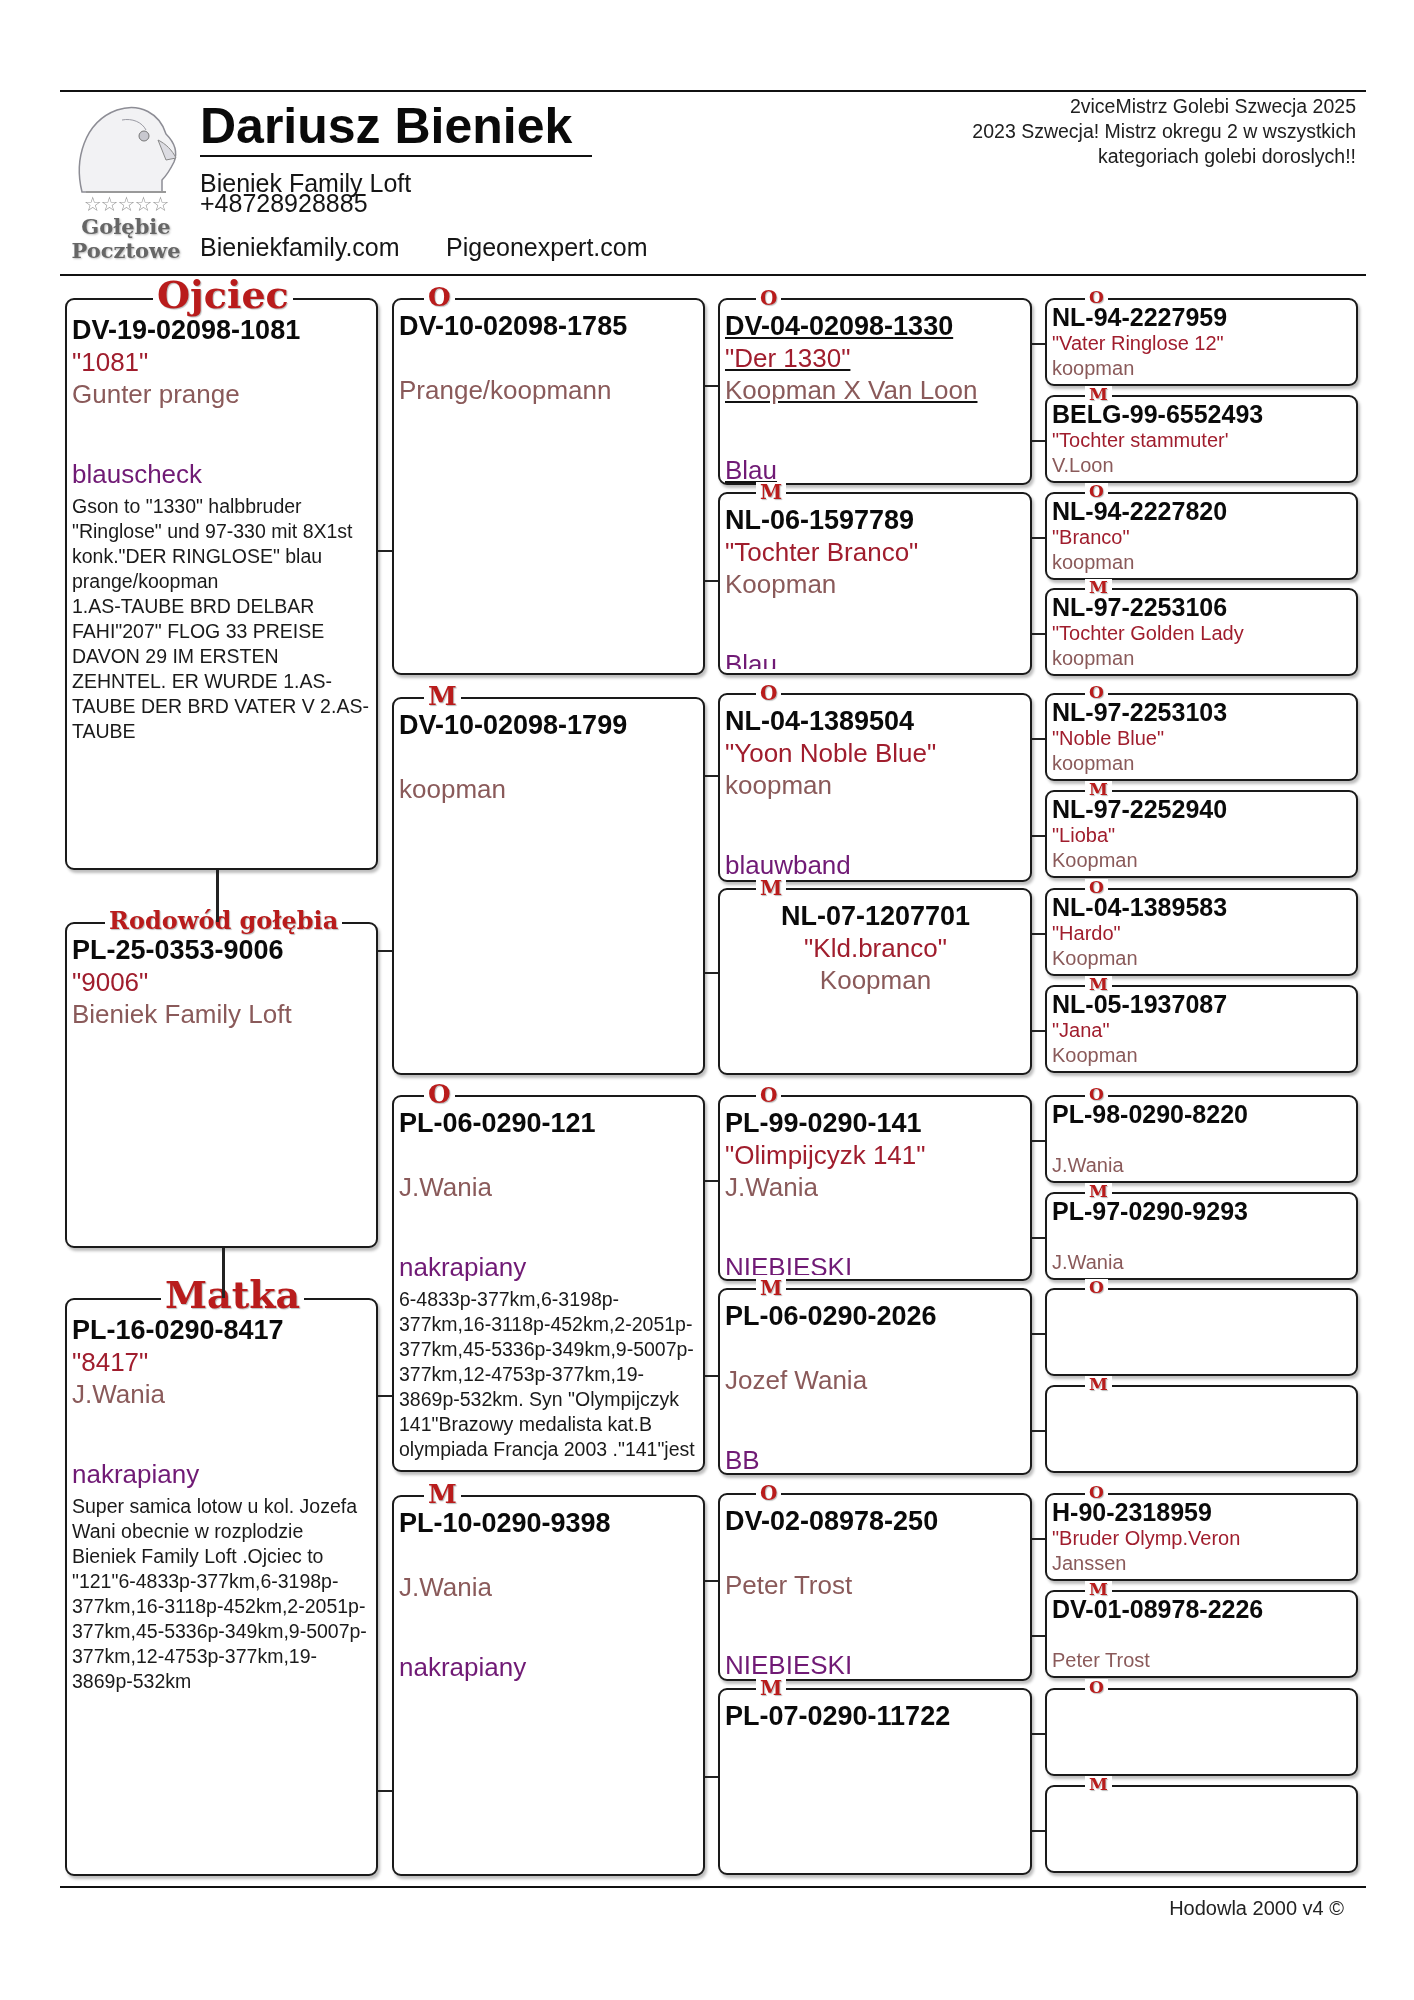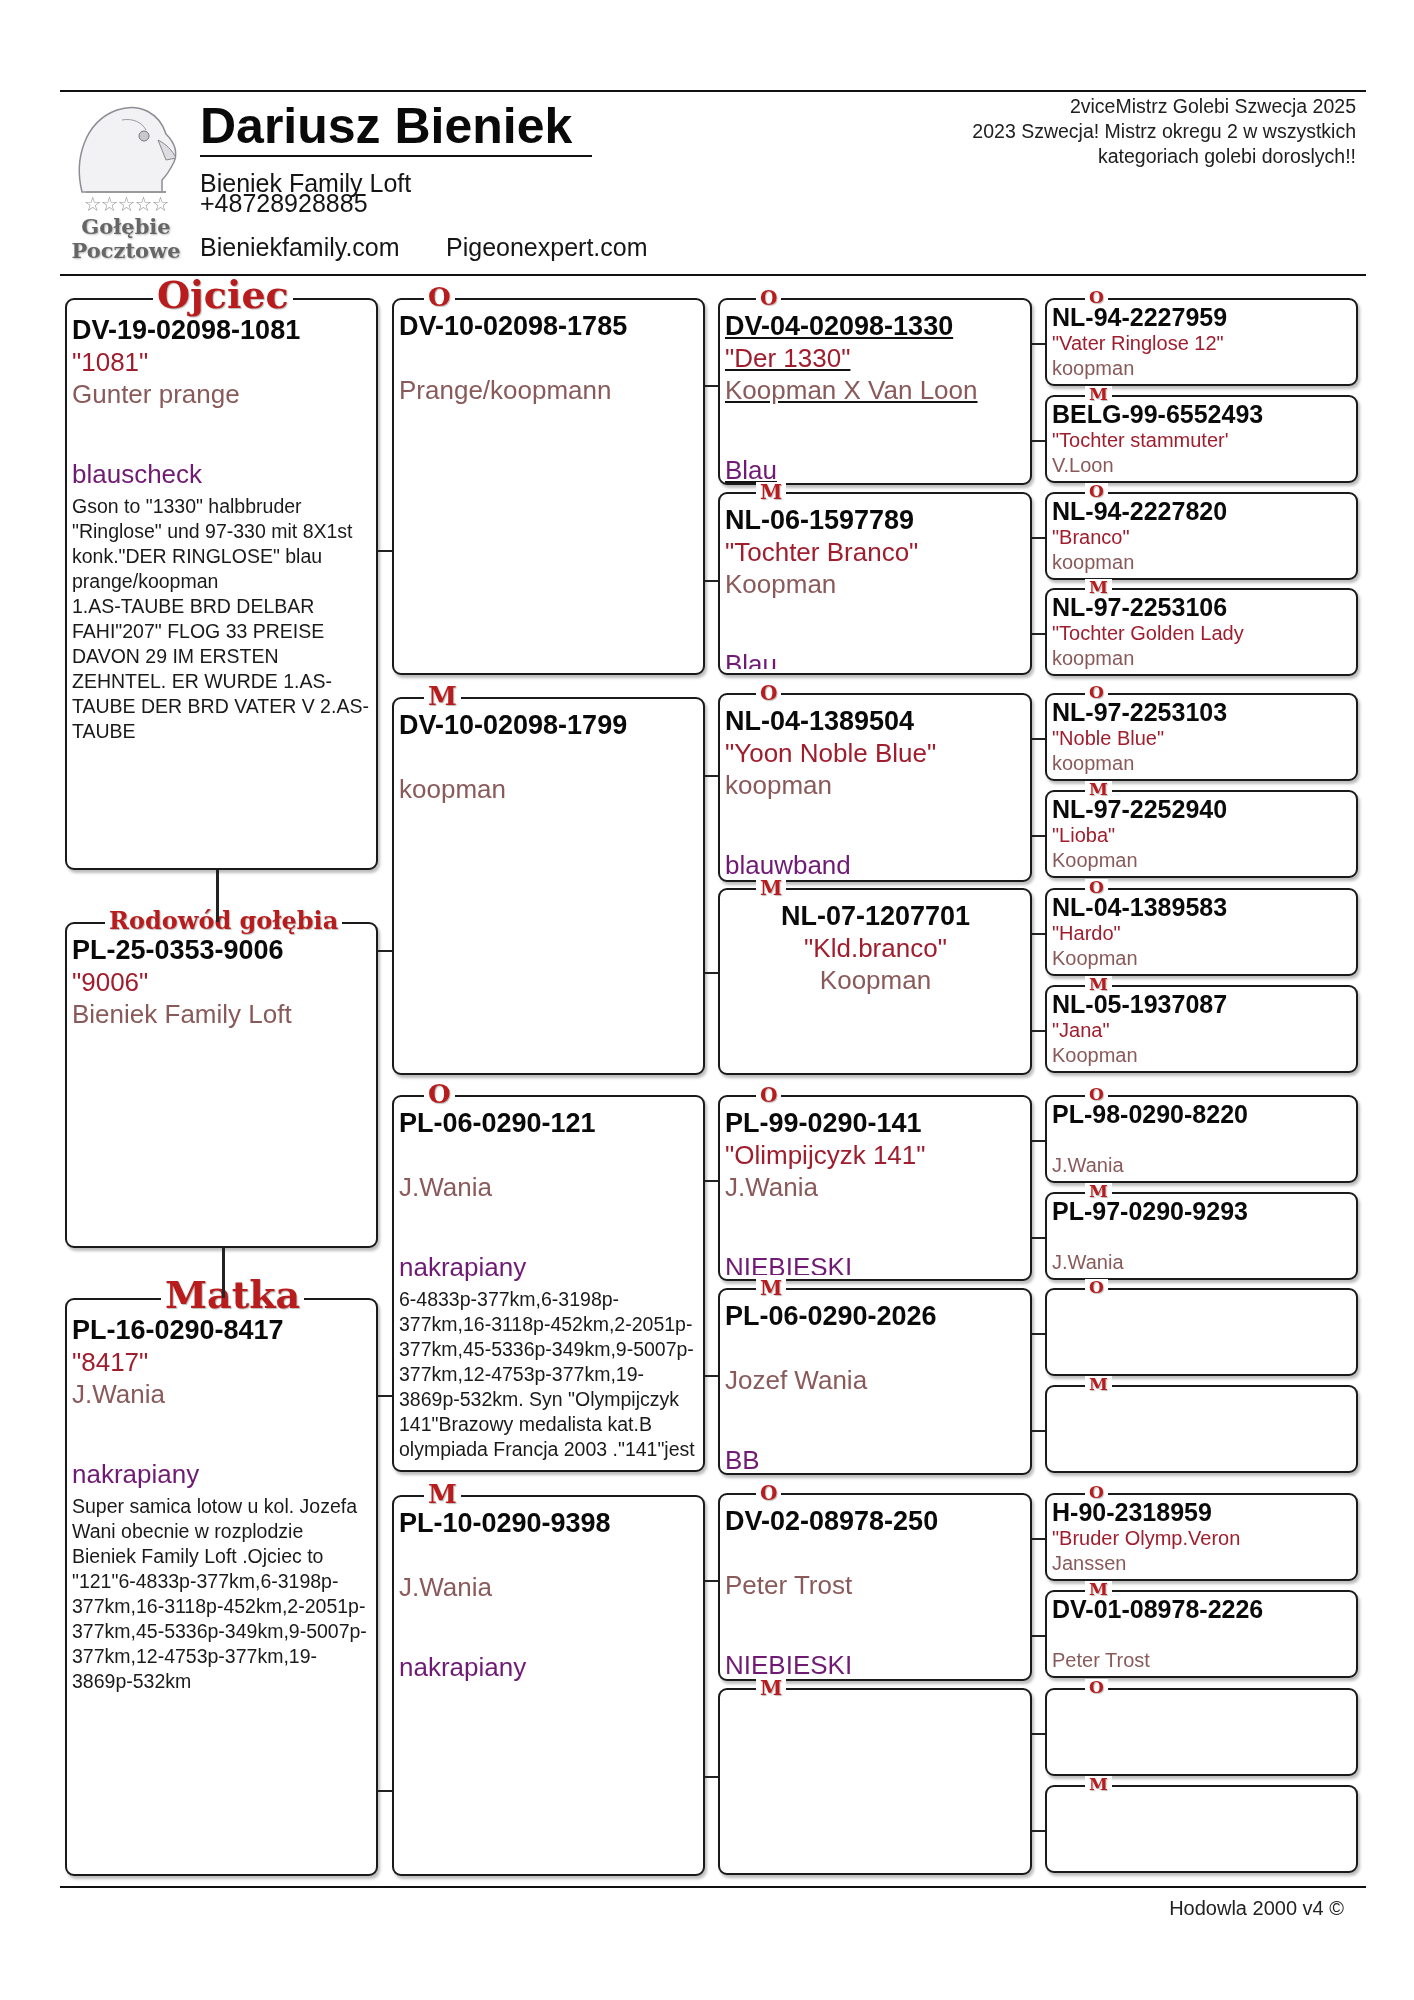--- a/index.html
+++ b/index.html
@@ -205,20 +205,27 @@
       <div class="inner" style="top: 10px; bottom: 4px;">
         <div class="ring">DV-02-08978-250</div>
         <div class="pname">&nbsp;</div>
         <div class="breeder">Peter Trost</div>
         <div class="colour">NIEBIESKI</div>
         <div class="note" style="white-space: pre-line; margin-top: 4px;">Halbschwester</div>
       </div>
     </div>
     <div class="box big" style="left: 718px; top: 1688px; width: 314px; height: 187px;">
       <div class="legend" style="font-size: 20px; top: -12.4px; left: 36px;">M</div>
+      <div class="inner" style="top: 10px; bottom: 4px;">
+        <div class="ring">PL-07-0290-11722</div>
+        <div class="pname">&nbsp;</div>
+        <div class="breeder">&nbsp;</div>
+        <div class="colour">&nbsp;</div>
+        <div class="note" style="white-space: pre-line; margin-top: 4px;">&nbsp;</div>
+      </div>
     </div>
     <div class="conn" style="left: 705px; top: 385px; width: 13px; height: 2px;"></div>
     <div class="conn" style="left: 705px; top: 580px; width: 13px; height: 2px;"></div>
     <div class="conn" style="left: 705px; top: 775px; width: 13px; height: 2px;"></div>
     <div class="conn" style="left: 705px; top: 972px; width: 13px; height: 2px;"></div>
     <div class="conn" style="left: 705px; top: 1180px; width: 13px; height: 2px;"></div>
     <div class="conn" style="left: 705px; top: 1375px; width: 13px; height: 2px;"></div>
     <div class="conn" style="left: 705px; top: 1580px; width: 13px; height: 2px;"></div>
     <div class="conn" style="left: 705px; top: 1776px; width: 13px; height: 2px;"></div>
     <div class="box small" style="left: 1045px; top: 298px; width: 313px; height: 88px;">

